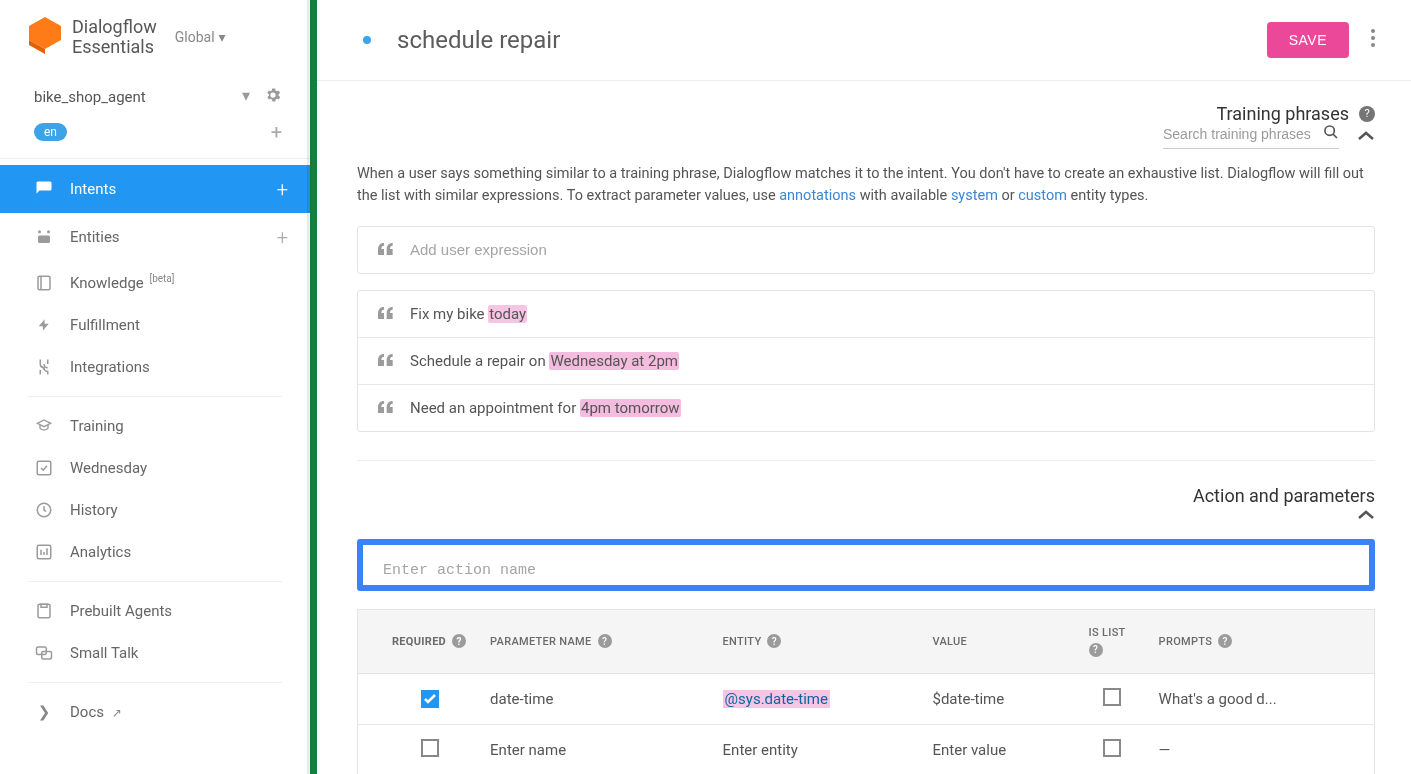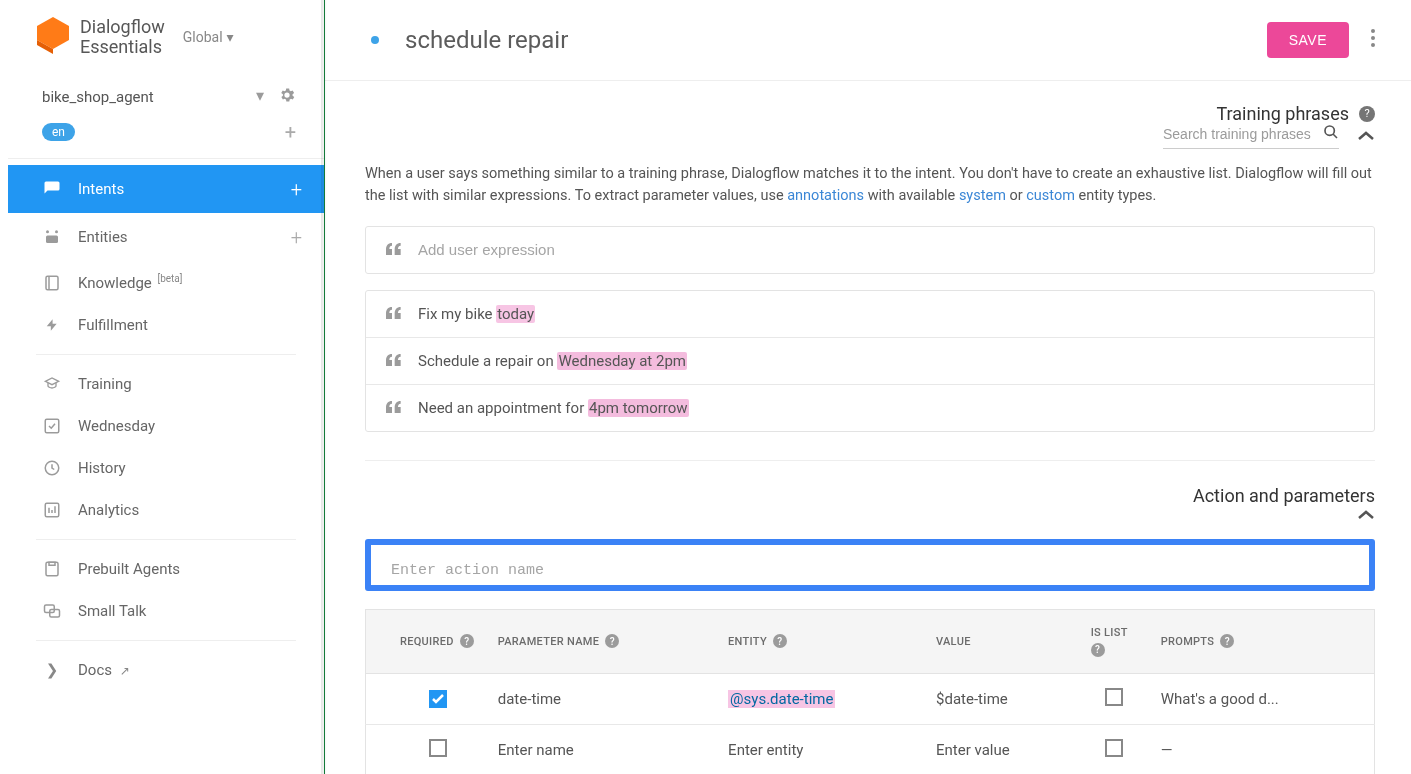--- a/index.html
+++ b/index.html
@@ -9,26 +9,25 @@
     color: #333;
     width: 1411px;
     height: 774px;
     overflow: hidden;
     display: flex;
   }
   
   .sidebar {
     width: 317px;
     height: 100%;
-    border-right: 1px solid #15803d;
+    border-right: 7px solid #15803d;
     background: #fff;
     display: flex;
     flex-direction: column;
     position: relative;
-    margin-left: 8px;
   }
   .sidebar-header {
     display: flex;
     align-items: center;
     padding: 16px 20px 18px 28px;
     gap: 12px;
   }
   .logo-block { display: flex; align-items: center; gap: 10px; }
   .brand-text { line-height: 1.1; color: #575757; font-size: 18px; }
   .global-drop { color: #888; font-size: 14px; display:flex; align-items:center; gap:4px; cursor:pointer; margin-left: 6px; text-align: right;}
@@ -148,21 +147,21 @@
     background:#f5f5f5; text-align:left; padding:16px 12px;
     font-size:11px; color:#6b6b6b; font-weight:500; letter-spacing:.3px;
     border-bottom:1px solid #e3e3e3;
   }
   .param-table th .th-wrap { display:flex; align-items:center; gap:6px; }
   .param-table td {
     padding:14px 12px; font-size:15px; color:#555;
     border-bottom:1px solid #e8e8e8;
   }
   .param-table td.reqcell { text-align:center; padding-left:34px; padding-right:10px; width:100px;}
-  .param-table th.reqth { padding-left:34px;}
+  .param-table th.reqth { padding-left:34px;font-weight:bold;}
   .chk {
     width:18px; height:18px; border:2px solid #888; display:inline-flex;
     align-items:center; justify-content:center; cursor:pointer; background:#fff;
   }
   .chk.checked { background:#2196f3; border-color:#2196f3; color:#fff;}
   .entity-hl { background:#f7c5e4; color:#0369a1; padding:0 2px;}
   .link-blue { color:#3b87d6; }
   .placeholder-td { color:#a5a5a5; }
   .new-param { color:#2a6dd6; font-size:15px; margin-top:14px; display:flex; align-items:center; gap:6px; cursor:pointer;}
   .svg-ic { flex-shrink:0; }
@@ -248,20 +247,31 @@
       </span>
     </div>
     <div class="nav-item">
       <span class="lead">
         <span class="nav-icon">
           <svg width="14" height="18" viewBox="0 0 24 24" fill="currentColor">
               <path d="M13 2L3 14h7v8l10-12h-7z"></path>
             </svg>
         </span>
         <span>Fulfillment</span>
+      </span>
+    </div>
+    <div class="nav-item">
+      <span class="lead">
+        <span class="nav-icon">
+          <svg width="18" height="18" viewBox="0 0 24 24" fill="none" stroke="currentColor" stroke-width="2">
+              <path d="M17 2v6M7 16v6M12 8a5 5 0 005 5M12 16a5 5 0 00-5-5"></path>
+              <path d="M7 2v6a5 5 0 005 5 5 5 0 005 5v4"></path>
+            </svg>
+        </span>
+        <span>Integrations</span>
       </span>
     </div>
 
     <div class="nav-group-sep"></div>
 
     <div class="nav-item">
       <span class="lead">
         <span class="nav-icon">
           <svg width="20" height="16" viewBox="0 0 24 24" fill="none" stroke="currentColor" stroke-width="2">
               <path d="M2 8l10-5 10 5-10 5z"></path>

